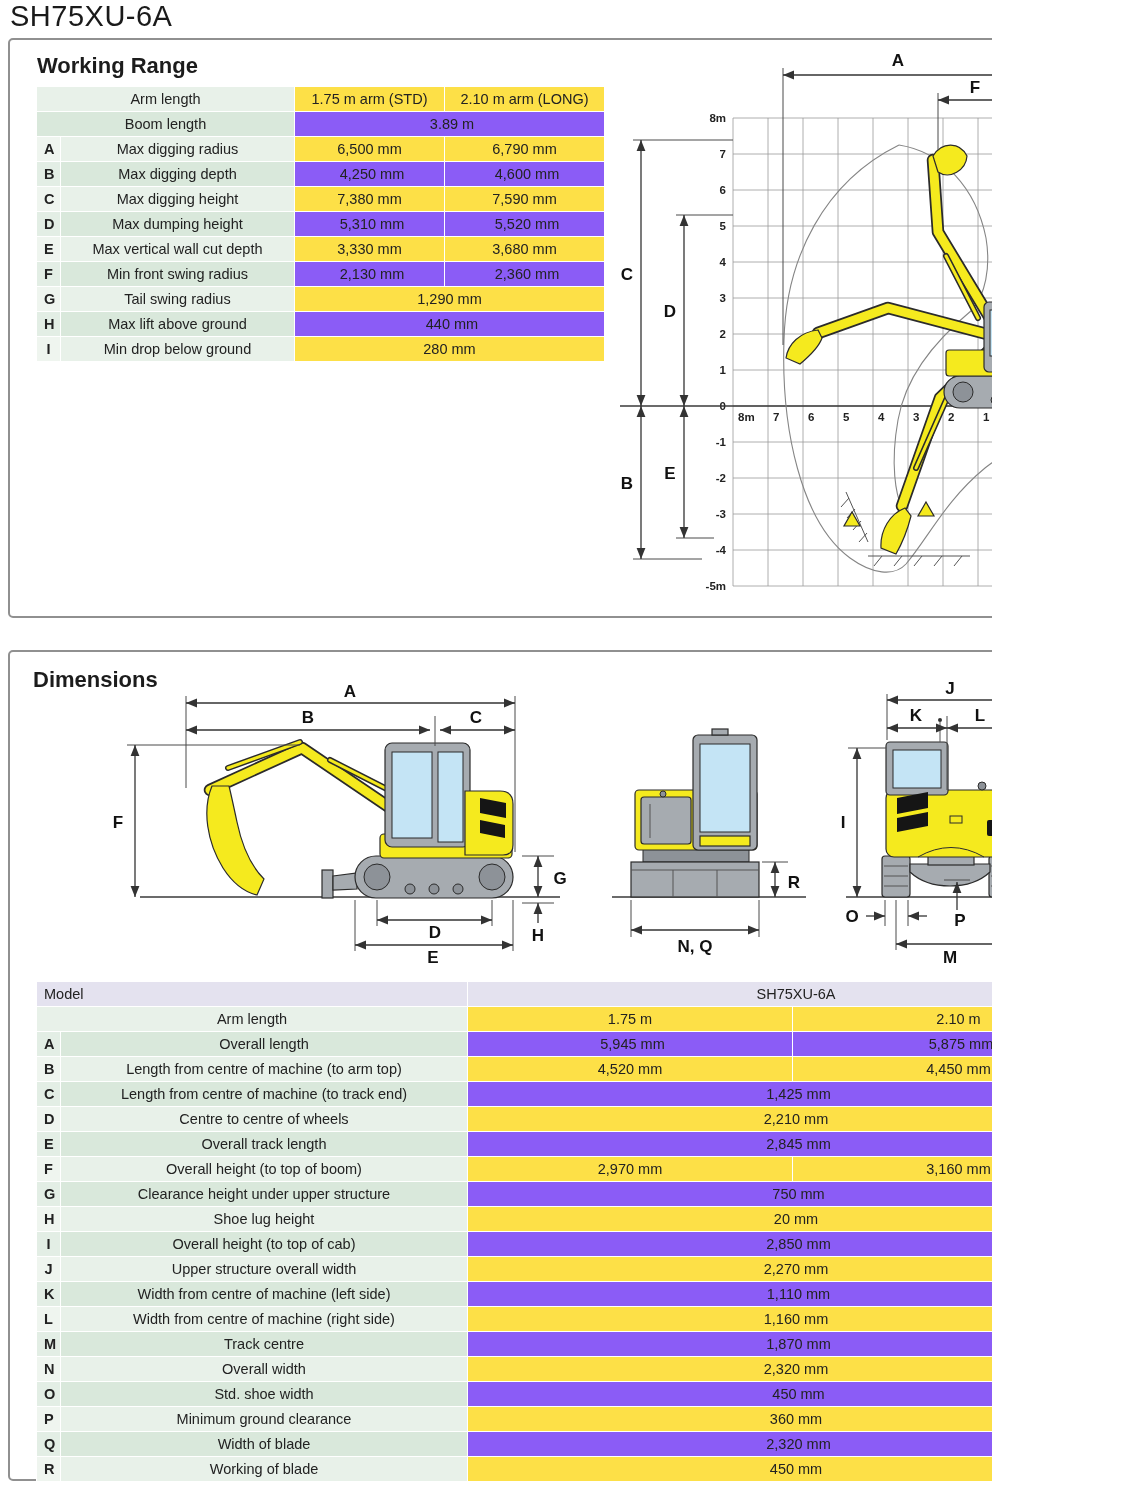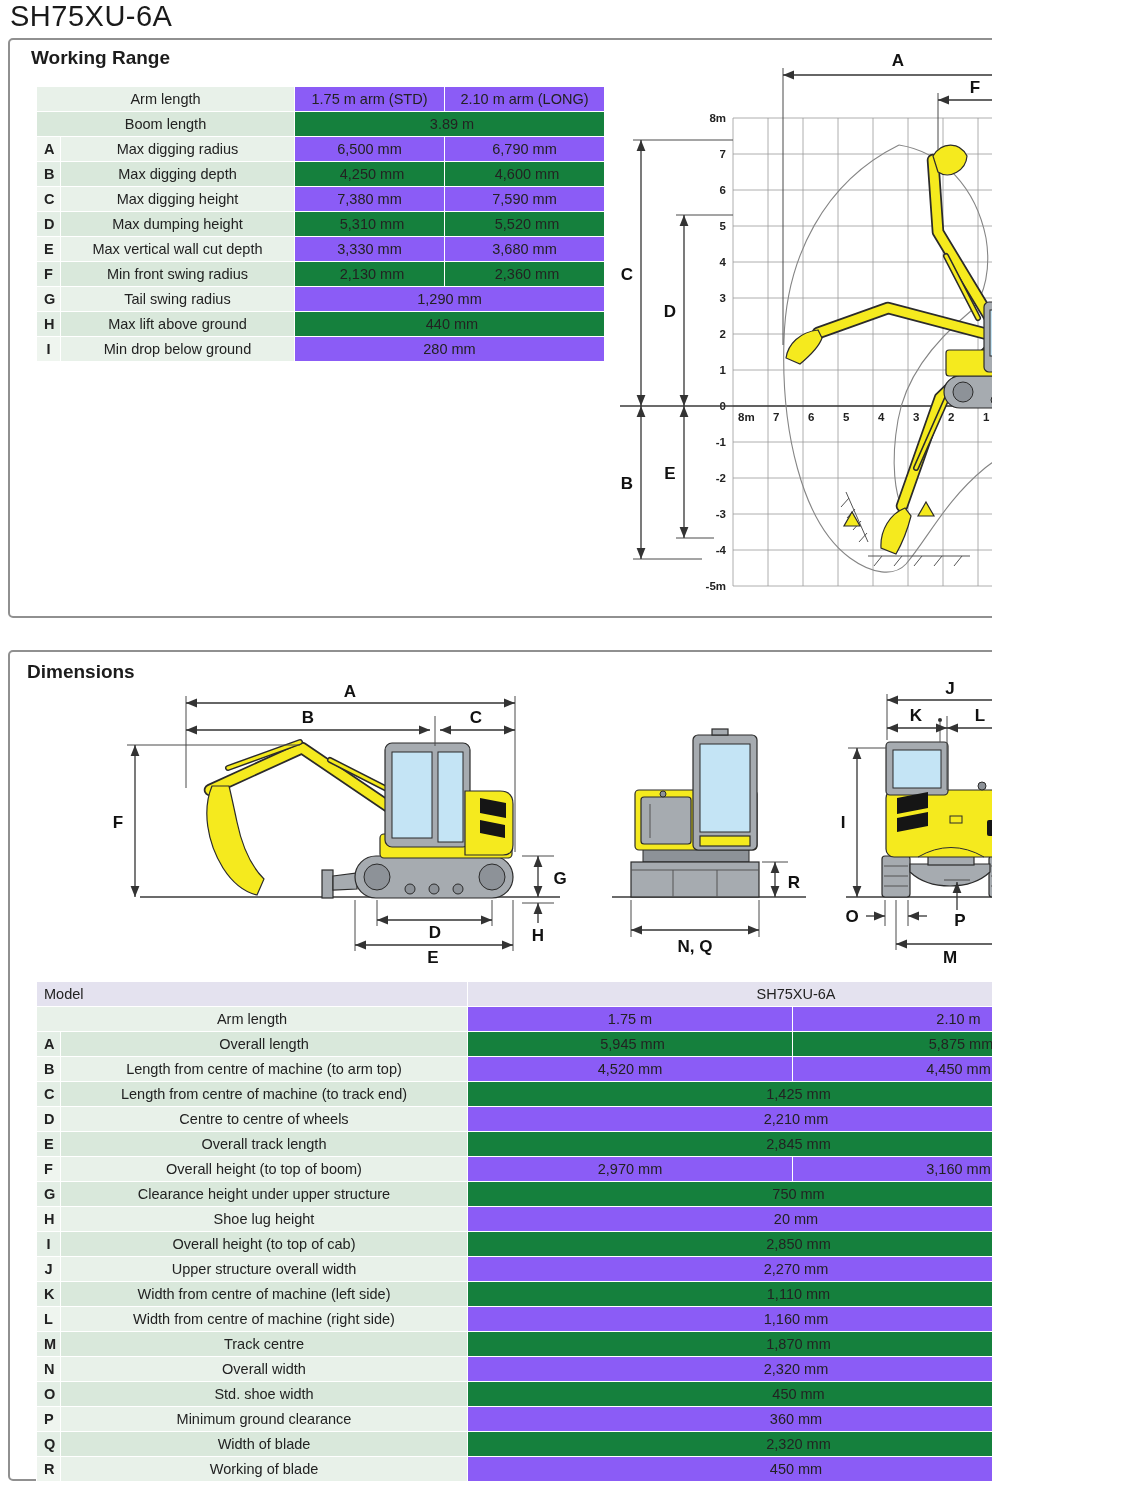--- a/index.html
+++ b/index.html
@@ -3,37 +3,37 @@
 <meta charset="utf-8">
 <style>
   html,body{margin:0;padding:0;background:#fff;}
   .page{position:relative;width:992px;height:1487px;background:#fff;
         font-family:"Liberation Sans",sans-serif;color:#1c1c1c;overflow:hidden;}
   .page-title{position:absolute;left:10px;top:0px;font-size:29px;font-weight:400;
         letter-spacing:0.5px;color:#1a1a1a;margin:0;}
   .box{position:absolute;border:2px solid #909090;border-radius:5px;background:#fff;}
   #wr-box{left:8px;top:38px;width:1119px;height:576px;}
   #dim-box{left:8px;top:650px;width:1119px;height:827px;}
-  .sec-h{position:absolute;margin:1px;font-size:19px;font-weight:bold;color:#1c1c1c;}
+  .sec-h{position:absolute;margin:7px;font-size:22px;font-weight:bold;color:#1c1c1c;}
   #wr-h{left:30px;top:46px;}
   #dim-h{left:26px;top:660px;}
 
   table.spec{position:absolute;border-collapse:collapse;table-layout:fixed;}
   table.spec td{height:24px;padding:0 7px;font-size:14.5px;color:#222;
         border:1px solid #fff;overflow:hidden;white-space:nowrap;}
   #wr-table{left:36px;top:86px;width:568px;}
   #dim-table{left:36px;top:975px;width:1088px;margin-top:6px;}
   td.hdr{background:#e4e2ef;text-align:center;}
   td.hdrl{background:#e4e2ef;text-align:left;}
   .lt .key{background:#eff5ef;}
   .lt .lbl{background:#e8f1e9;}
-  .lt .val{background:#8b5cf6;}
+  .lt .val{background:#fde047;}
   .dk .key{background:#e3eee5;}
   .dk .lbl{background:#d9e8db;}
-  .dk .val{background:#15803d;padding-left:12px;}
+  .dk .val{background:#8b5cf6;padding-left:12px;}
   td.key{text-align:center;font-weight:bold;padding:0 2px;}
   td.val{text-align:center;}
   td.lbl{text-align:center;}
 
   svg{position:absolute;overflow:visible;}
   #wr-svg{left:610px;top:42px;width:530px;height:580px;}
   #dim-svg{left:100px;top:680px;width:1040px;height:300px;}
 
   .grid{stroke:#9a9a9a;stroke-width:0.8;}
   .axis{font:bold 11.5px "Liberation Sans",sans-serif;fill:#222;}

